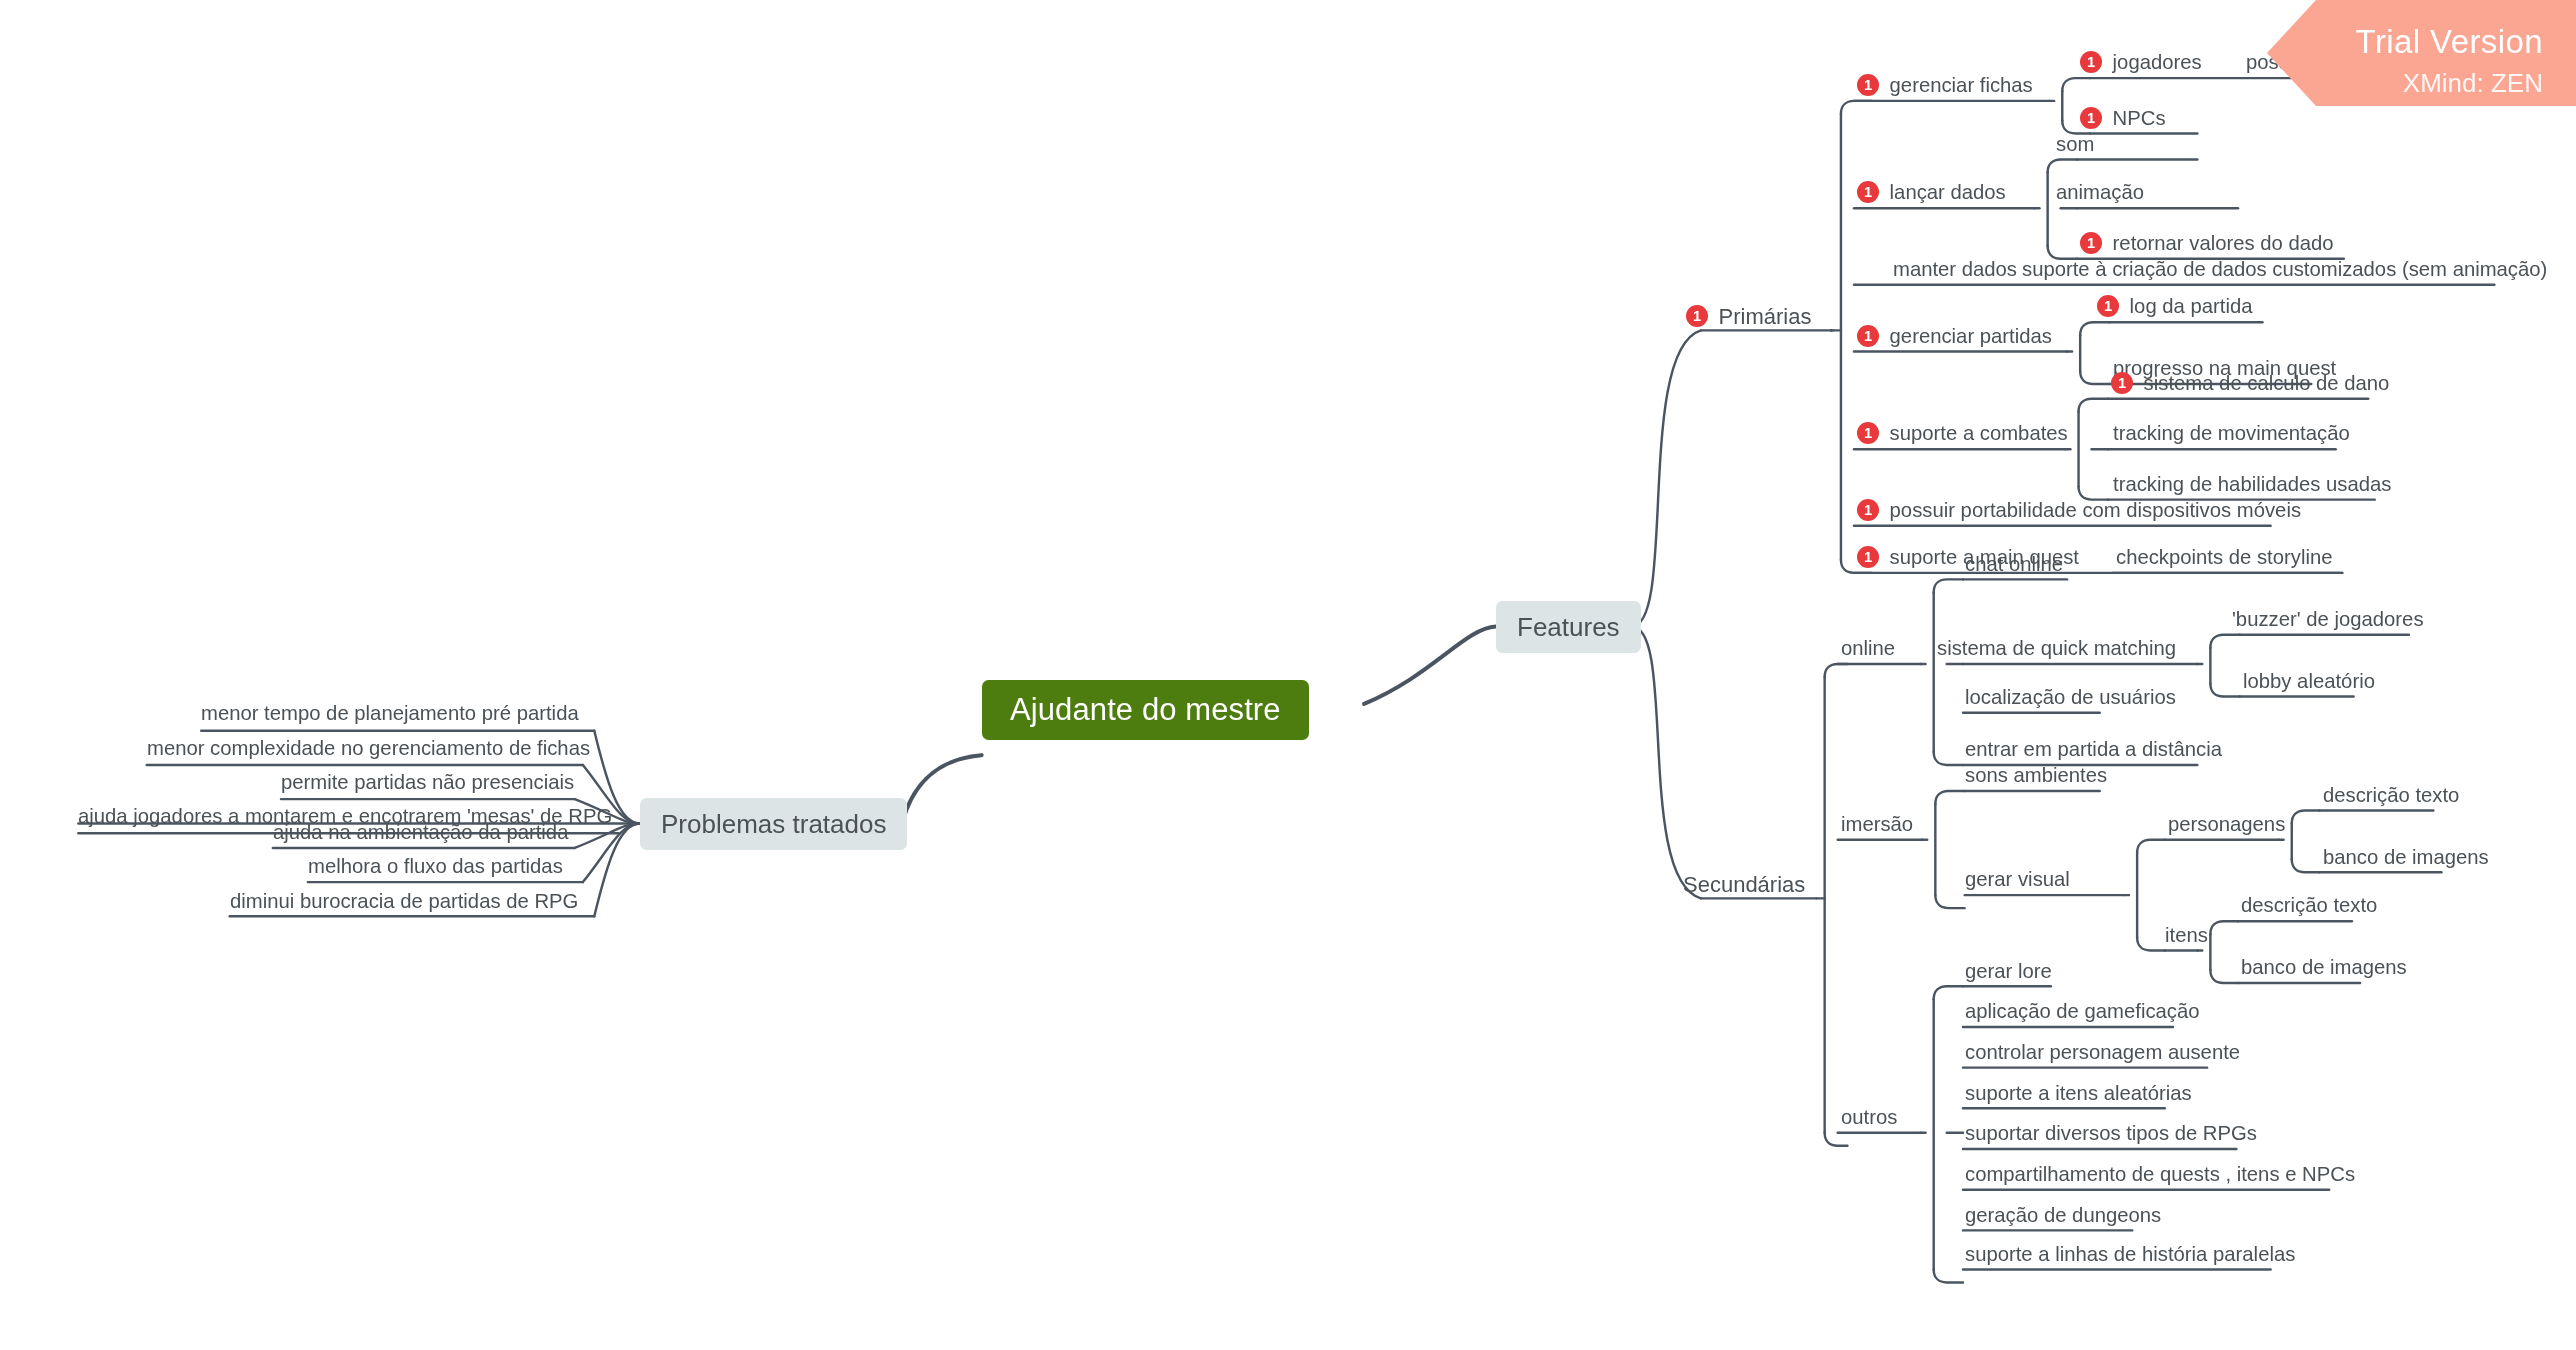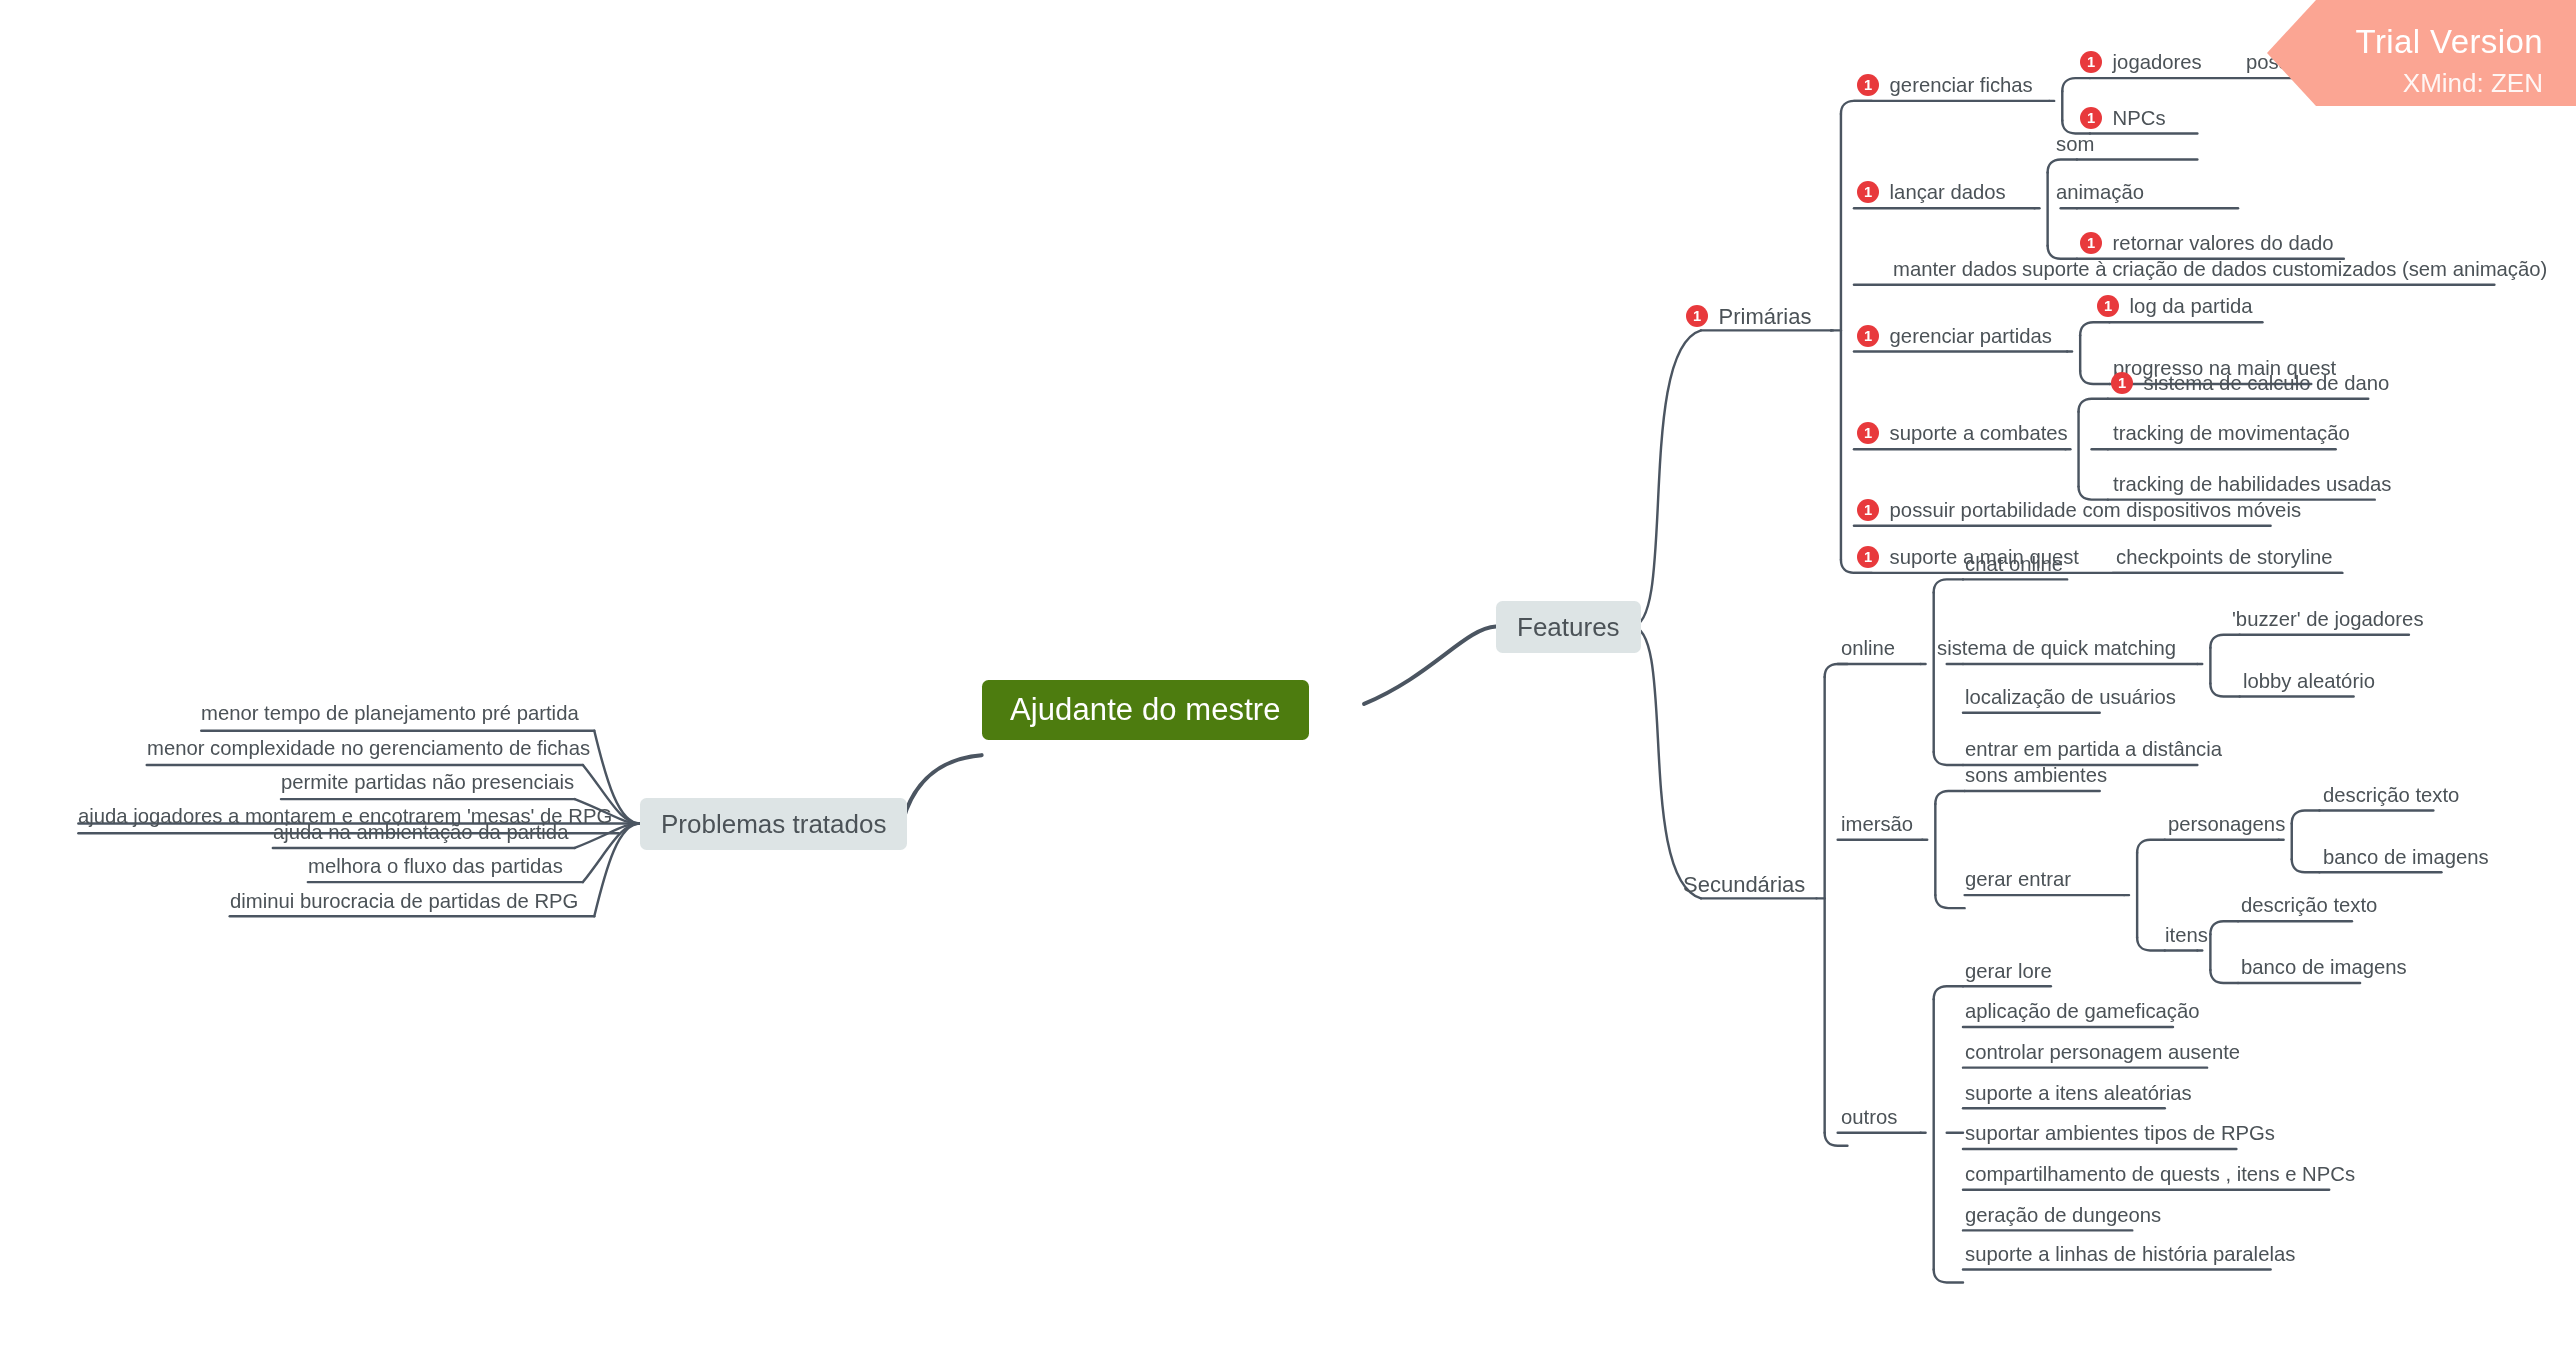--- a/index.html
+++ b/index.html
@@ -354,21 +354,21 @@
     <span class="lbl">entrar em partida a distância</span>
     </div>
 
   <div class="node leaf" style="left:1841px;top:809px;">
     <span class="lbl">imersão</span>
     </div>
   <div class="node leaf2" style="left:1965px;top:760px;">
     <span class="lbl">sons ambientes</span>
     </div>
   <div class="node leaf2" style="left:1965px;top:864px;">
-    <span class="lbl">gerar entrar</span>
+    <span class="lbl">gerar visual</span>
     </div>
   <div class="node leaf2" style="left:2168px;top:809px;">
     <span class="lbl">personagens</span>
     </div>
   <div class="node leaf2" style="left:2323px;top:780px;">
     <span class="lbl">descrição texto</span>
     </div>
   <div class="node leaf2" style="left:2323px;top:842px;">
     <span class="lbl">banco de imagens</span>
     </div>
@@ -391,21 +391,21 @@
   <div class="node leaf2" style="left:1965px;top:996px;">
     <span class="lbl">aplicação de gameficação</span>
     </div>
   <div class="node leaf2" style="left:1965px;top:1037px;">
     <span class="lbl">controlar personagem ausente</span>
     </div>
   <div class="node leaf2" style="left:1965px;top:1078px;">
     <span class="lbl">suporte a itens aleatórias</span>
     </div>
   <div class="node leaf2" style="left:1965px;top:1118px;">
-    <span class="lbl">suportar ambientes tipos de RPGs</span>
+    <span class="lbl">suportar diversos tipos de RPGs</span>
     </div>
   <div class="node leaf2" style="left:1965px;top:1159px;">
     <span class="lbl">compartilhamento de quests , itens e NPCs</span>
     </div>
   <div class="node leaf2" style="left:1965px;top:1200px;">
     <span class="lbl">geração de dungeons</span>
     </div>
   <div class="node leaf2" style="left:1965px;top:1239px;">
     <span class="lbl">suporte a linhas de história paralelas</span>
     </div>

